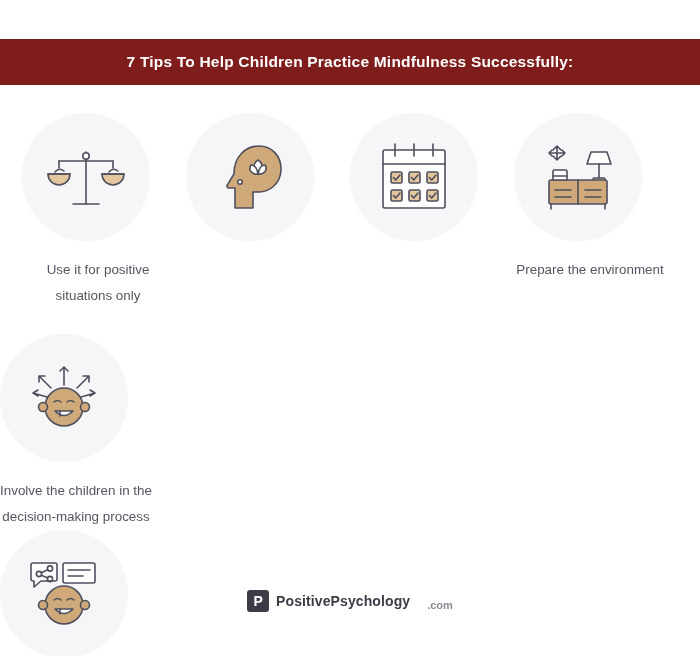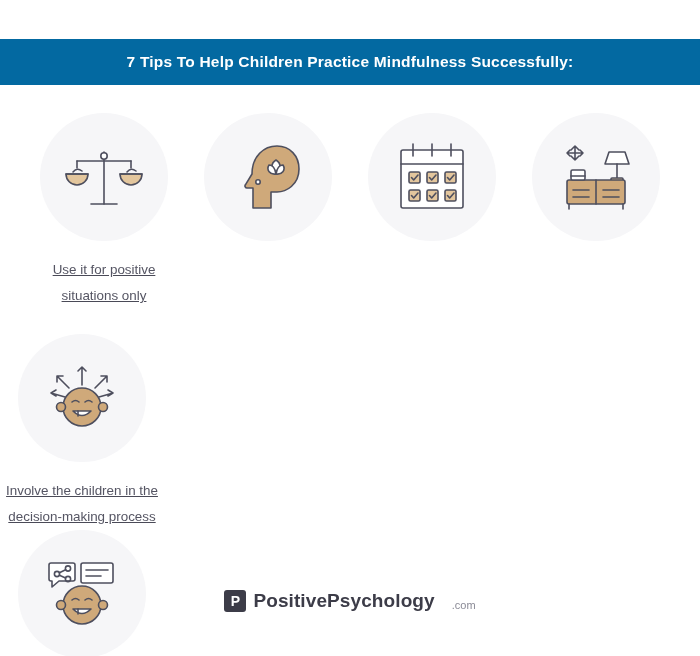--- a/index.html
+++ b/index.html
@@ -19,21 +19,21 @@
     width: 700px;
     height: 656px;
     background: #ffffff;
   }
   .header-bar {
     position: absolute;
     left: 0;
     top: 39px;
     width: 700px;
     height: 46px;
-    background: #0369a1;
+    background: #7f1d1d;
     display: flex;
     align-items: center;
     justify-content: center;
   }
   .header-title {
     color: #ffffff;
     font-size: 15.5px;
     font-weight: bold;
     letter-spacing: 0.2px;
   }
@@ -50,22 +50,20 @@
   .row-2 {
     left: 0;
     top: 334px;
     width: 700px;
     flex-direction: column;
   }
   .tip {
     width: 164px;
     display: flex;
     flex-direction: column;
-    align-items: center;
-    text-decoration: underline;
   }
   .circle {
     width: 128px;
     height: 128px;
     border-radius: 50%;
     background: #f6f6f8;
     display: flex;
     align-items: center;
     justify-content: center;
   }
@@ -96,31 +94,32 @@
     justify-content: center;
     margin-right: 7px;
   }
   .footer-mark span {
     color: #ffffff;
     font-size: 14px;
     font-weight: bold;
     line-height: 1;
   }
   .footer-name {
-    font-size: 19px;
+    font-size: 14px;
     font-weight: bold;
     color: #3c3c48;
     letter-spacing: 0.1px;
   }
   .footer-tld {
     font-size: 11px;
     color: #8a8a96;
     margin-left: 17px;
     align-self: flex-end;
     padding-bottom: 1px;
+    font-weight: bold;
   }
   svg { display: block; }
 </style>
 </head>
 <body>
 
 <div class="infographic">
 
   <div class="header-bar">
     <div class="header-title">7 Tips To Help Children Practice Mindfulness Successfully:</div>
@@ -205,20 +204,21 @@
             <line x1="50" y1="56" x2="66" y2="56"></line>
             <line x1="20" y1="63" x2="36" y2="63"></line>
             <line x1="50" y1="63" x2="66" y2="63"></line>
             <rect x="18" y="36" width="14" height="10" rx="1.5" fill="#ffffff"></rect>
             <line x1="18" y1="42" x2="32" y2="42"></line>
             <line x1="16" y1="70" x2="16" y2="75"></line>
             <line x1="70" y1="70" x2="70" y2="75"></line>
           </svg>
         </span>
       </div>
+      <div class="tip-label">Prepare the environment</div>
     </div>
 
   </div>
 
   <div class="row row-2">
 
     <div class="tip">
       <div class="circle">
         <span>
           <svg width="86" height="86" viewBox="0 0 86 86" fill="none" stroke="#4e4f5e" stroke-width="1.6" stroke-linecap="round" stroke-linejoin="round">

